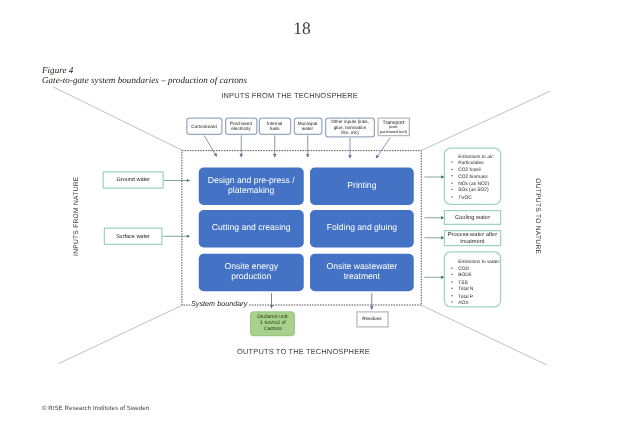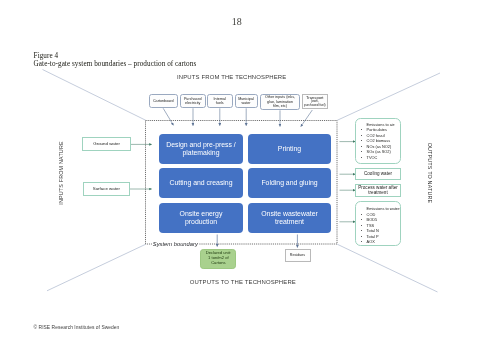--- a/index.html
+++ b/index.html
@@ -1,24 +1,24 @@
 <!DOCTYPE html>
 <html><head>
 <meta charset="utf-8">
 <style>
   html,body{margin:0;padding:0;}
   body{width:500px;height:354px;background:#ffffff;font-family:"Liberation Sans",sans-serif;overflow:hidden;position:relative;
        -webkit-font-smoothing:antialiased;}
   .page{position:absolute;left:0;top:0;width:500px;height:354px;}
 
-  .pageno{position:absolute;left:231.7px;top:16.3px;width:20px;
-          font-family:"Liberation Serif",serif;font-size:10px;color:#3e3e3a;}
+  .pageno{position:absolute;left:231.7px;top:16.3px;width:20px;text-align:center;
+          font-family:"Liberation Serif",serif;font-size:14px;color:#3e3e3a;}
 
   .cap{position:absolute;left:33.6px;top:53.3px;font-family:"Liberation Serif",serif;
-       font-size:7.2px;color:#16160f;line-height:7.85px;letter-spacing:.055px;white-space:nowrap;}
+       font-size:7.2px;color:#16160f;line-height:7.85px;letter-spacing:.055px;white-space:nowrap;font-style:italic;}
 
   .footer{position:absolute;left:33.5px;top:325.2px;font-size:4.9px;color:#3d3d3d;letter-spacing:.05px;white-space:nowrap;}
 
   svg.lines{position:absolute;left:0;top:0;width:500px;height:354px;overflow:visible;}
 
   
   .h-top{position:absolute;left:156.7px;top:73.6px;width:150px;text-align:center;white-space:nowrap;
          font-size:5.95px;color:#3b3b3b;letter-spacing:.14px;font-weight:400;}
   .h-bot{position:absolute;left:167.8px;top:278.7px;width:150px;text-align:center;white-space:nowrap;
          font-size:5.95px;color:#3b3b3b;letter-spacing:.14px;}

